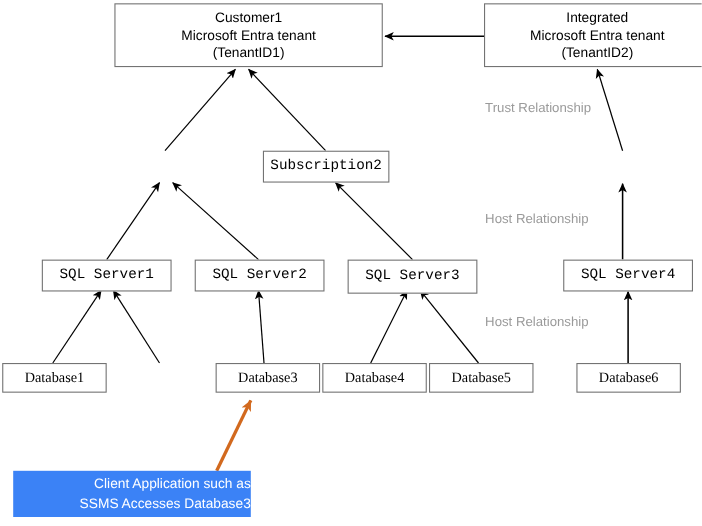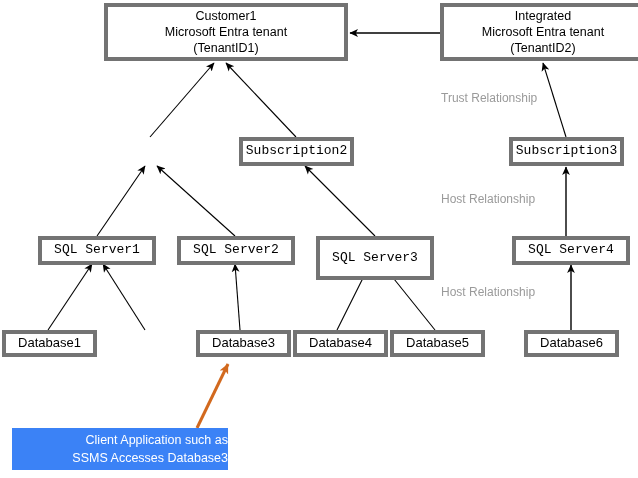--- a/index.html
+++ b/index.html
@@ -12,21 +12,21 @@
     position: relative;
     width: 638px;
     height: 478px;
     background: #ffffff;
     overflow: hidden;
     font-family: "Liberation Sans", sans-serif;
   }
   .node {
     position: absolute;
     box-sizing: border-box;
-    border: 4px solid #737373;
+    border: 1px solid #737373;
     background: #ffffff;
     display: flex;
     flex-direction: column;
     align-items: center;
     justify-content: center;
     text-align: center;
     color: #000000;
     z-index: 3;
   }
   .node .line {
@@ -39,21 +39,21 @@
     font-family: "Liberation Sans", sans-serif;
     font-size: 12.5px;
   }
   
   .mono {
     font-family: "Liberation Mono", monospace;
     font-size: 13px;
   }
   
   .db {
-    font-family: Liberation Sans, sans-serif;
+    font-family: Liberation Serif, serif;
     font-size: 13px;
   }
   .rel-label {
     position: absolute;
     color: #9a9a9a;
     font-family: "Liberation Sans", sans-serif;
     font-size: 12px;
     white-space: nowrap;
     z-index: 2;
     margin-left: 26px;
@@ -168,31 +168,28 @@
 
   <div class="node tenant" style="left:440px; top:3px; width:206px; height:58px;">
     <span class="line">Integrated</span>
     <span class="line">Microsoft Entra tenant</span>
     <span class="line">(TenantID2)</span>
   </div>
 
   <div class="node mono" style="left:239px; top:137px; width:115px; height:29px;">
     <span class="line">Subscription2</span>
   </div>
-  <div class="node mono" style="left:509px; top:137px; width:115px; height:29px;">
-    <span class="line">Subscription3</span>
-  </div>
 
   <div class="node mono" style="left:38px; top:236px; width:118px; height:29px;">
     <span class="line">SQL Server1</span>
   </div>
   <div class="node mono" style="left:177px; top:236px; width:118px; height:29px;">
     <span class="line">SQL Server2</span>
   </div>
-  <div class="node mono" style="left:316px; top:236px; width:118px; height:44px;">
+  <div class="node mono" style="left:316px; top:236px; width:118px; height:31px;">
     <span class="line">SQL Server3</span>
   </div>
   <div class="node mono" style="left:512px; top:236px; width:118px; height:29px;">
     <span class="line">SQL Server4</span>
   </div>
 
   <div class="node db" style="left:2px; top:330px; width:95px; height:27px;">
     <span class="line">Database1</span>
   </div>
   <div class="node db" style="left:196px; top:330px; width:95px; height:27px;">

